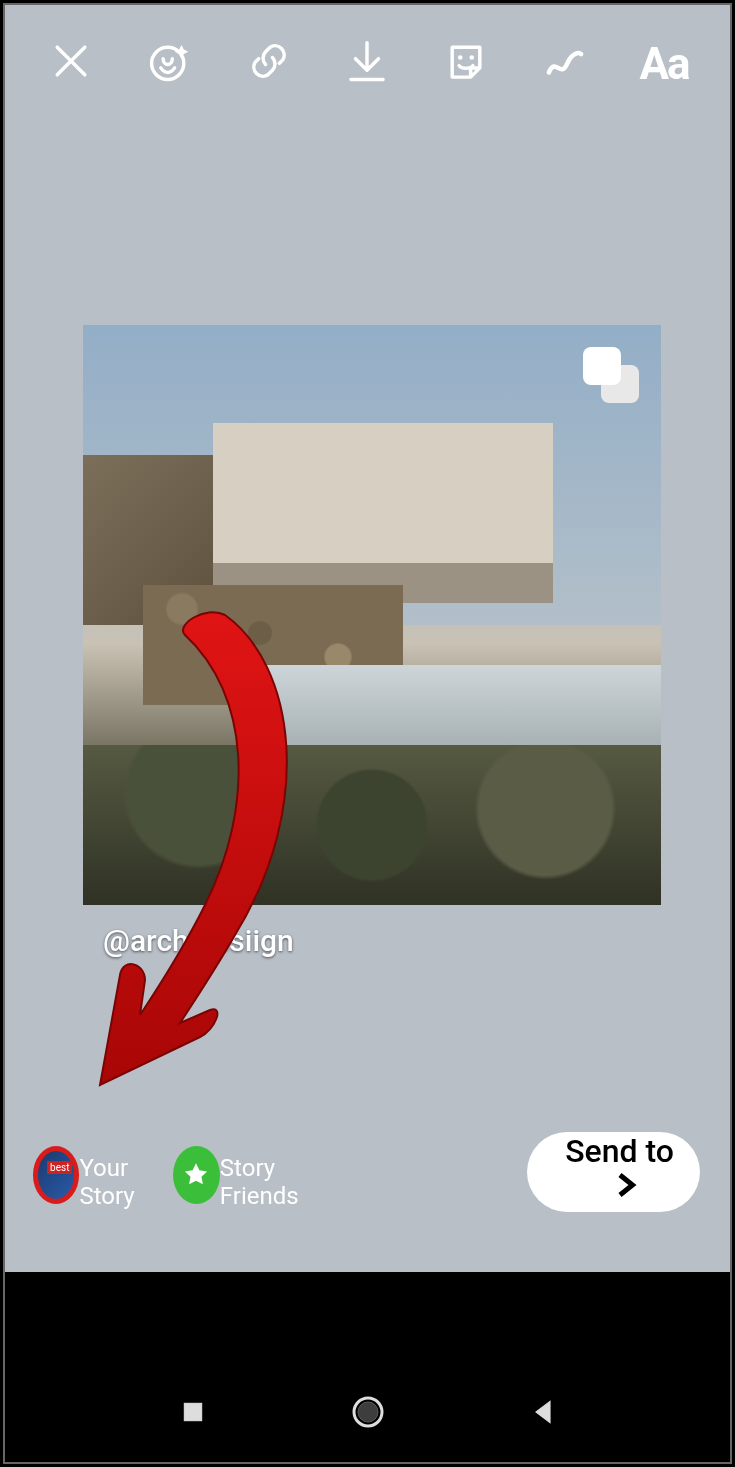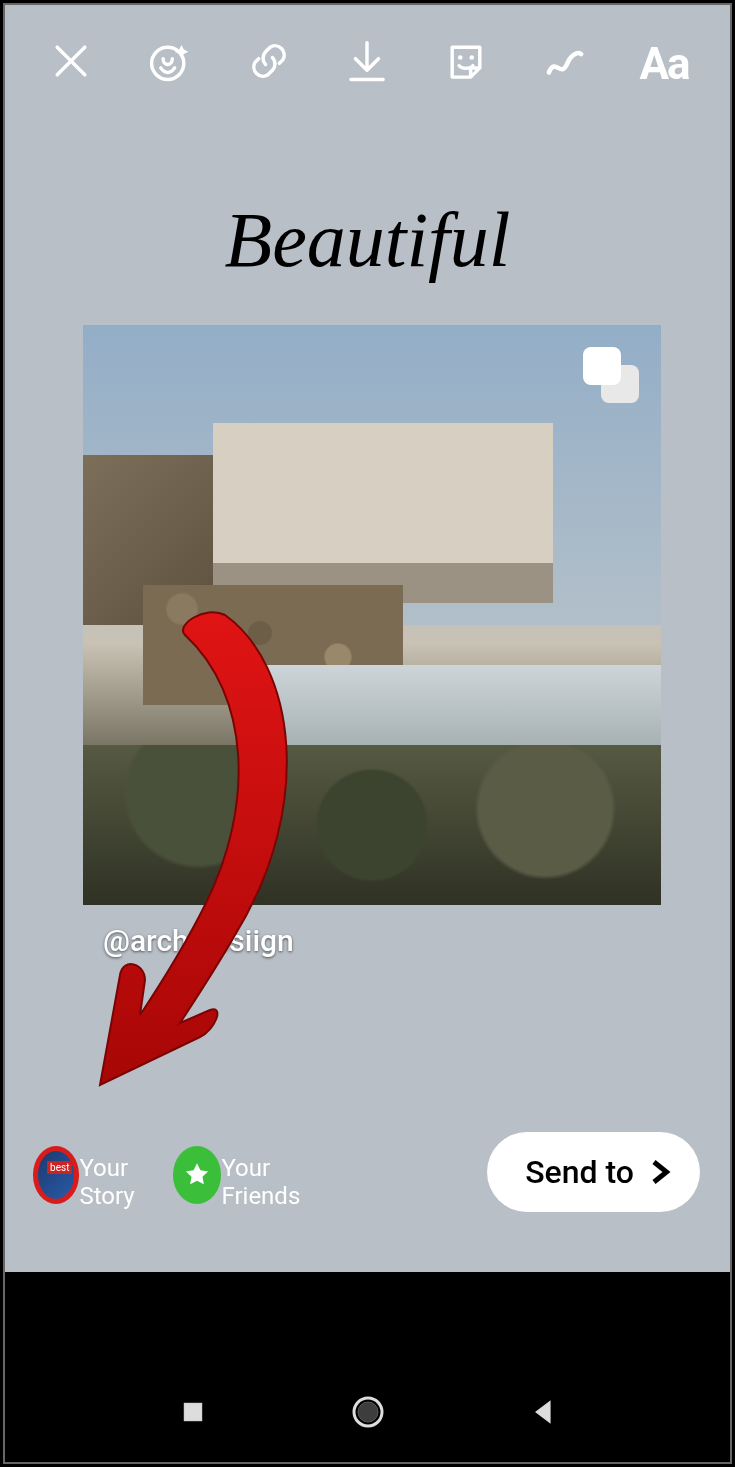--- a/index.html
+++ b/index.html
@@ -112,21 +112,21 @@
     content:"best";position:absolute;right:2px;top:10px;
     background:#c22;color:#fff;font-size:10px;padding:1px 3px;font-style:normal;
   }
   .close-friends{margin-left:10px;width:160px;}
   .close-friends .circle{background:#3bbf3b;}
   .close-friends .circle svg{width:28px;height:28px;fill:#fff;}
   .send-to{
     position:absolute;right:30px;bottom:40px;
     background:#fff;border-radius:45px;height:80px;
     display:flex;align-items:center;padding:0 26px 0 38px;
-    font-size:32px;font-weight:500;color:#000;
+    font-size:32px;font-weight:500;color:#000;flex-direction:column;
   }
   .send-to svg{width:30px;height:30px;margin-left:10px;stroke:#000;stroke-width:4;fill:none;}
   
   .annotation-arrow{
     position:absolute;left:60px;top:600px;width:280px;height:520px;
     pointer-events:none;
   }
   
   .navbar{
     position:absolute;left:0;right:0;bottom:0;height:100px;
@@ -176,21 +176,20 @@
       <div class="tool">
         <svg viewBox="0 0 40 40">
             <path d="M6 30 c6-14 10 6 16-8 c4-9 10-10 12-8" stroke-width="4"></path>
           </svg>
       </div>
       <div class="tool text-tool">
         <span>Aa</span>
       </div>
     </div>
 
-    <div class="caption">Beautiful</div>
 
     <div class="image-card">
       <div class="sky"></div>
       <div class="building-left"></div>
       <div class="building-main"></div>
       <div class="building-shadow"></div>
       <div class="stone"></div>
       <div class="pool"></div>
       <div class="greenery"></div>
       <div class="multi-badge">
@@ -226,21 +225,21 @@
       <div class="share-target your-story">
         <div class="circle"></div>
         <span>Your Story</span>
       </div>
       <div class="share-target close-friends">
         <div class="circle">
           <svg viewBox="0 0 24 24">
               <path d="M12 2 l2.9 6 6.6.9-4.8 4.6 1.2 6.5L12 17l-5.9 3 1.2-6.5L2.5 8.9 9.1 8z"></path>
             </svg>
         </div>
-        <span>Your Friends</span>
+        <span>Story Friends</span>
       </div>
       <div class="send-to">
         <span>Send to</span>
         <svg viewBox="0 0 24 24">
             <path d="M8 4 l10 8 l-10 8"></path>
           </svg>
       </div>
     </div>
   </div>
 

